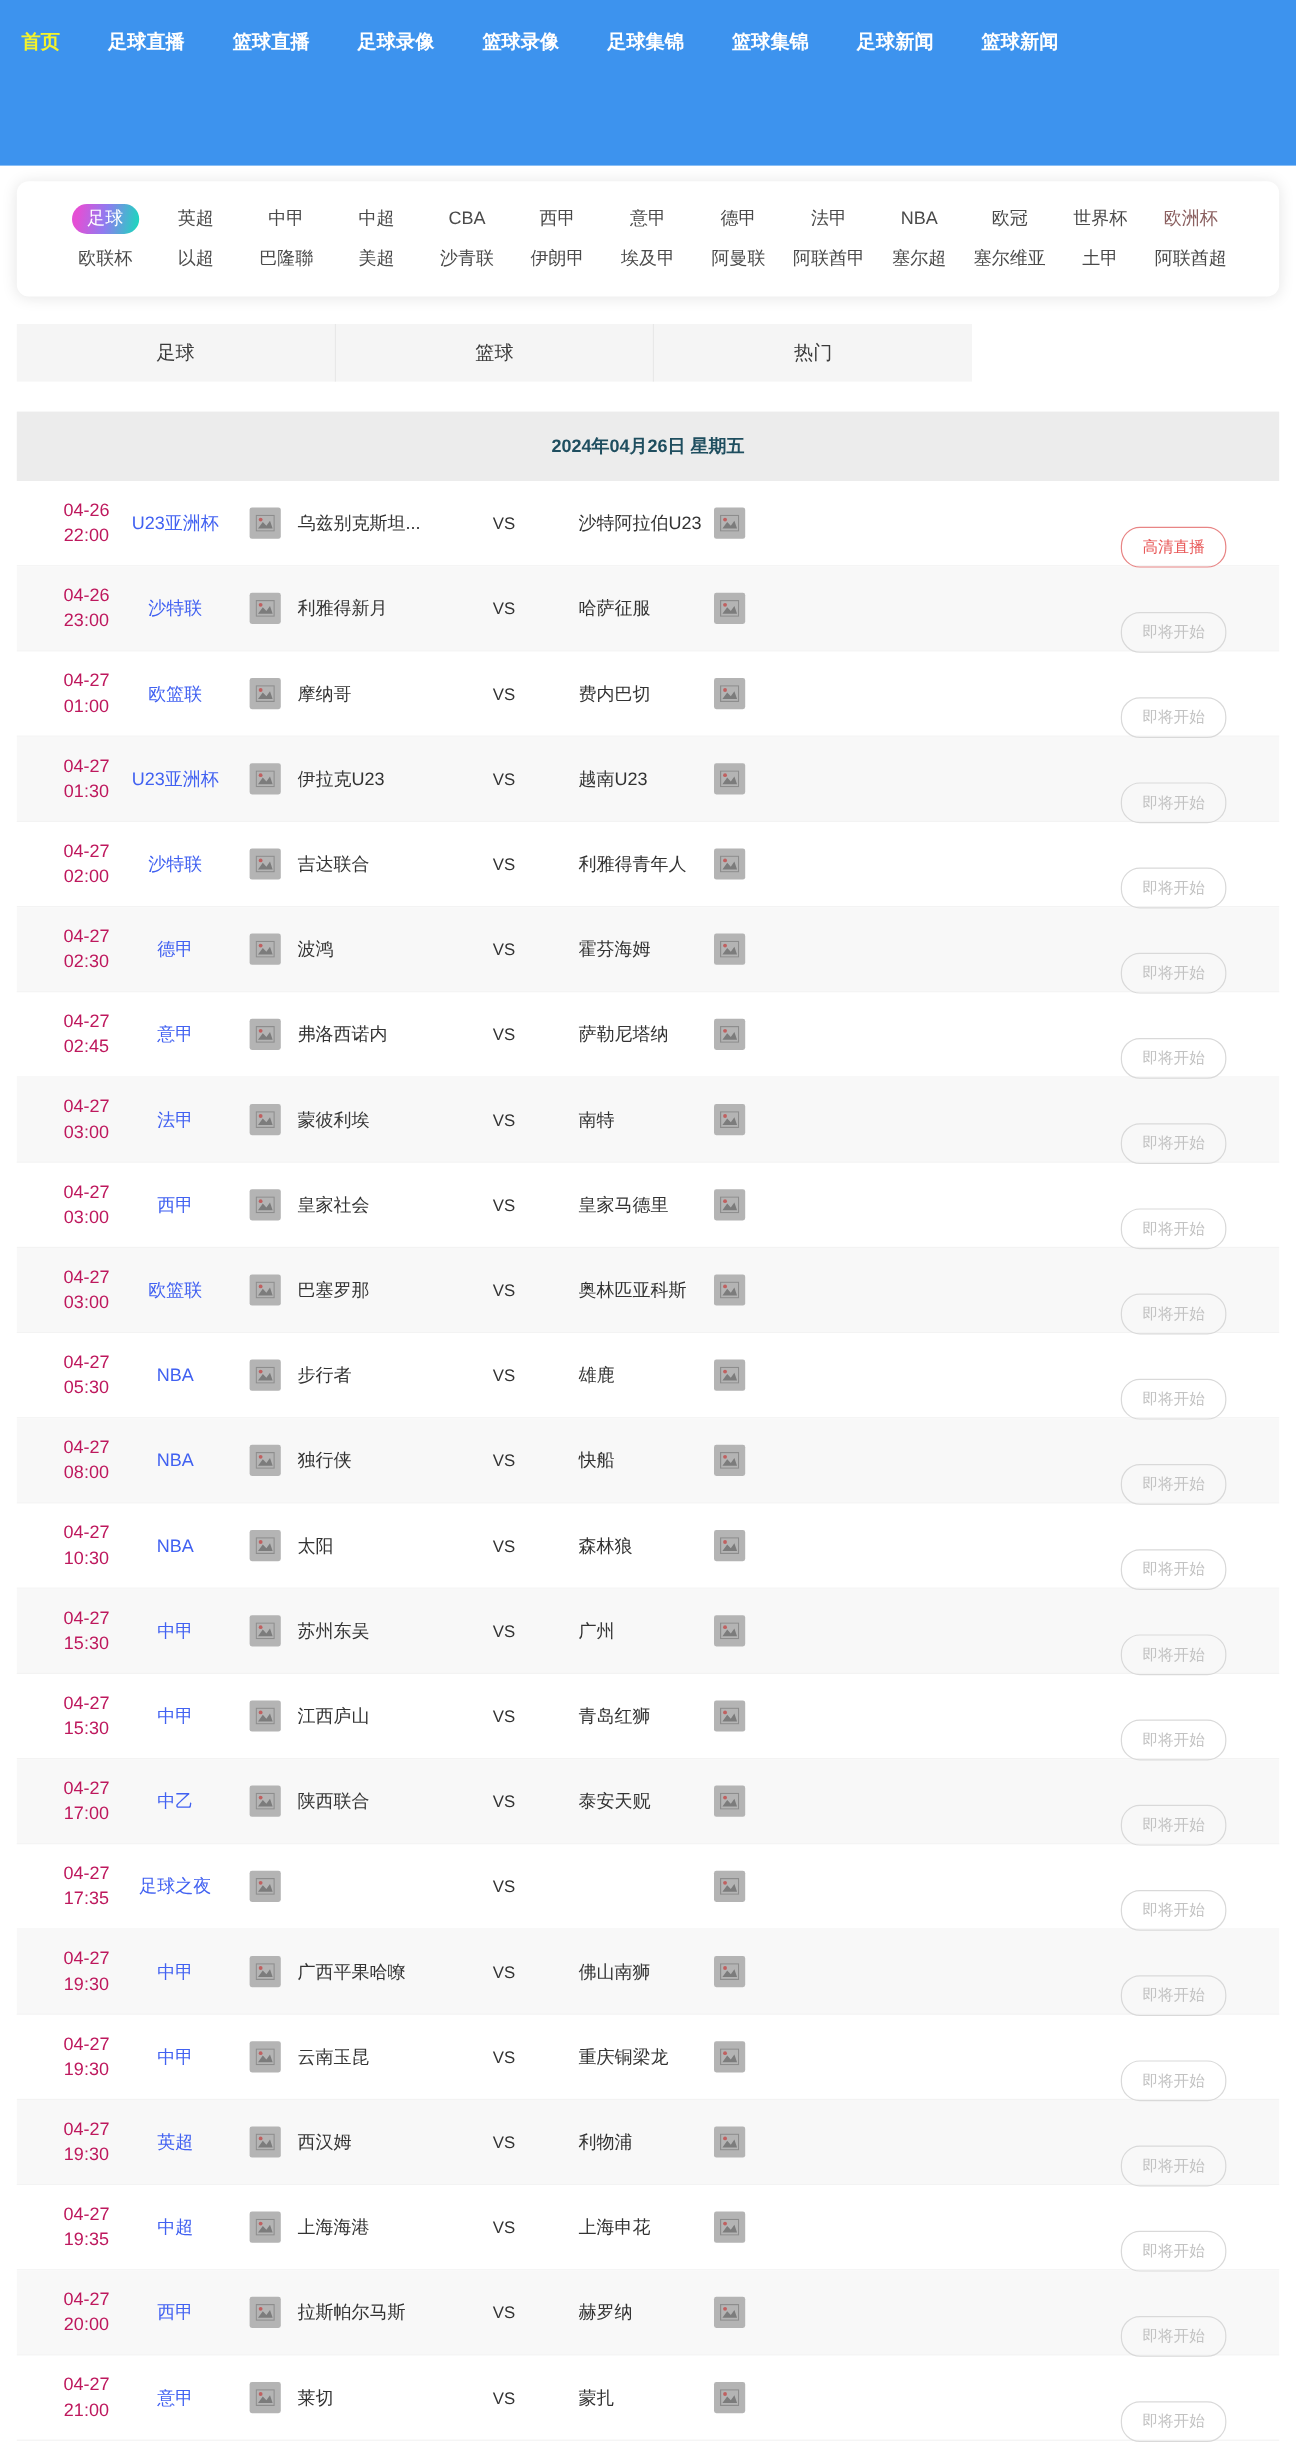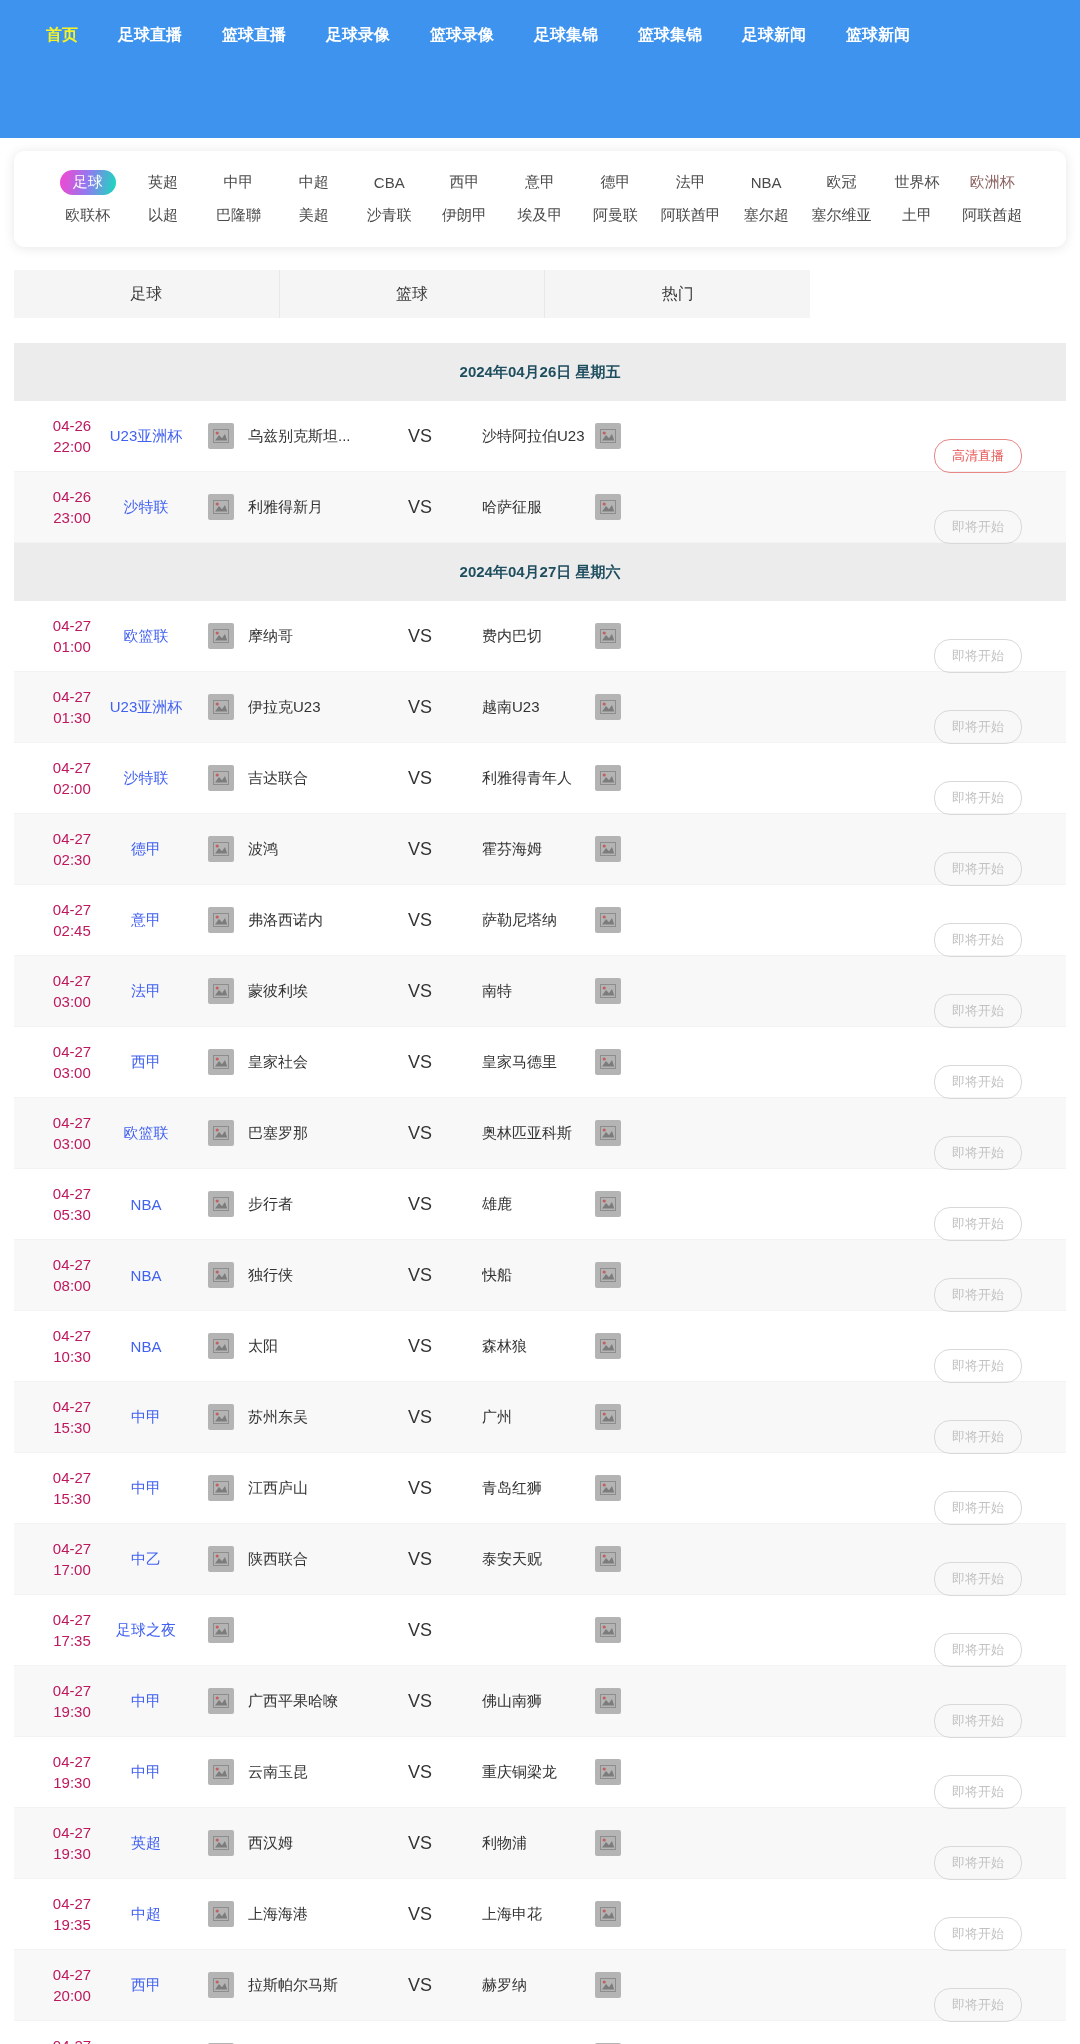--- a/index.html
+++ b/index.html
@@ -11,21 +11,21 @@
     width:1080px;height:2044px;overflow:hidden;background:#fff;
     font-family:"Liberation Sans","DejaVu Sans",sans-serif;
   }
   
   .header{height:138px;background:var(--blue);}
   .logo-row{display:flex;align-items:flex-start;justify-content:center;padding-top:6px;height:68px;}
   .logo-icon{margin-top:2px;}
   .logo-text{margin-left:10px;text-align:center;}
   .brand{font-size:33px;font-weight:bold;color:#1d2733;line-height:38px;letter-spacing:2px;}
   .brand-sub{font-size:11px;letter-spacing:7px;color:#27313d;margin-top:1px;}
-  .nav{display:flex;gap:40px;align-items:center;height:70px;padding-left:46px;}
+  .nav{display:flex;gap:40px;align-items:center;height:70px;padding-left:18px;}
   .nav-item{color:#fff;font-size:16px;font-weight:bold;cursor:pointer;white-space:nowrap;}
   .nav-item.active{color:#f4f32a;}
   
   .filter-card{margin:13px 14px 0;background:#fff;border-radius:10px;
     box-shadow:0 1px 12px rgba(0,0,0,.10);padding:15px 36px;}
   .f-row{display:grid;grid-template-columns:repeat(13,1fr);align-items:center;height:33px;}
   .f-item{text-align:center;font-size:15px;color:#4a4a4a;cursor:pointer;white-space:nowrap;}
   .f-item.hl{color:#8a5f5f;}
   .chip-cell{display:flex;justify-content:center;}
   .chip{background:linear-gradient(100deg,#e44fd5 10%,#8f7bf0 50%,#21d3c0 95%);
@@ -44,21 +44,21 @@
     font-size:15px;font-weight:bold;color:var(--datec);}
   .row{height:71px;display:flex;align-items:center;border-bottom:1px solid #f3f3f3;background:#fff;}
   .row.alt{background:#f8f8f8;}
   .c-time{margin-left:26px;width:64px;text-align:center;font-size:15px;color:#be185d;line-height:21px;flex:none;}
   .c-league{width:84px;text-align:center;font-size:15px;color:var(--league);cursor:pointer;flex:none;
     white-space:nowrap;overflow:hidden;}
   .t-icon{width:26px;height:26px;background:#b4b4b4;border-radius:2px;display:flex;
     align-items:center;justify-content:center;flex:none;}
   .t-icon.home{margin-left:20px;}
   .c-home{margin-left:14px;width:150px;font-size:15px;color:#333;white-space:nowrap;overflow:hidden;flex:none;}
-  .c-vs{width:44px;text-align:center;font-size:18px;color:#333;flex:none;}
+  .c-vs{width:44px;text-align:center;font-size:14px;color:#333;flex:none;}
   .c-away{margin-left:40px;width:113px;font-size:15px;color:#333;white-space:nowrap;overflow:hidden;flex:none;}
   .status{margin-left:auto;margin-right:44px;width:88px;height:34px;border-radius:16px;background:transparent;
     border:1px solid #d9d9d9;color:#c2c2c2;font-size:13px;cursor:pointer;font-family:inherit;flex:none;margin-top:40px;}
   .status.live{border-color:#e88585;color:#e85555;}
 </style>
 </head>
 <body>
 
 <header class="header">
   <nav class="nav" id="nav">
@@ -169,21 +169,20 @@
     <div class="c-away">哈萨征服</div>
     <span class="t-icon away">
       <svg width="16" height="14" viewBox="0 0 16 14">
         <rect x="0.5" y="0.5" width="15" height="13" fill="none" stroke="#8d8d8d"></rect>
         <circle cx="4.2" cy="4" r="1.6" fill="#c06060"></circle>
         <path d="M2 11.5 L6 6 L9 9.2 L12 5 L14.2 11.5 Z" fill="#7c7c7c"></path>
       </svg>
     </span>
     <button class="status">即将开始</button>
   </div>
-    <div class="date-hd">2024年04月27日 星期六</div>
     <div class="row">
     <div class="c-time">
       <div class="t-date">04-27</div>
       <div class="t-clock">01:00</div>
     </div>
     <a class="c-league">欧篮联</a>
     <span class="t-icon home">
       <svg width="16" height="14" viewBox="0 0 16 14">
         <rect x="0.5" y="0.5" width="15" height="13" fill="none" stroke="#8d8d8d"></rect>
         <circle cx="4.2" cy="4" r="1.6" fill="#c06060"></circle>

